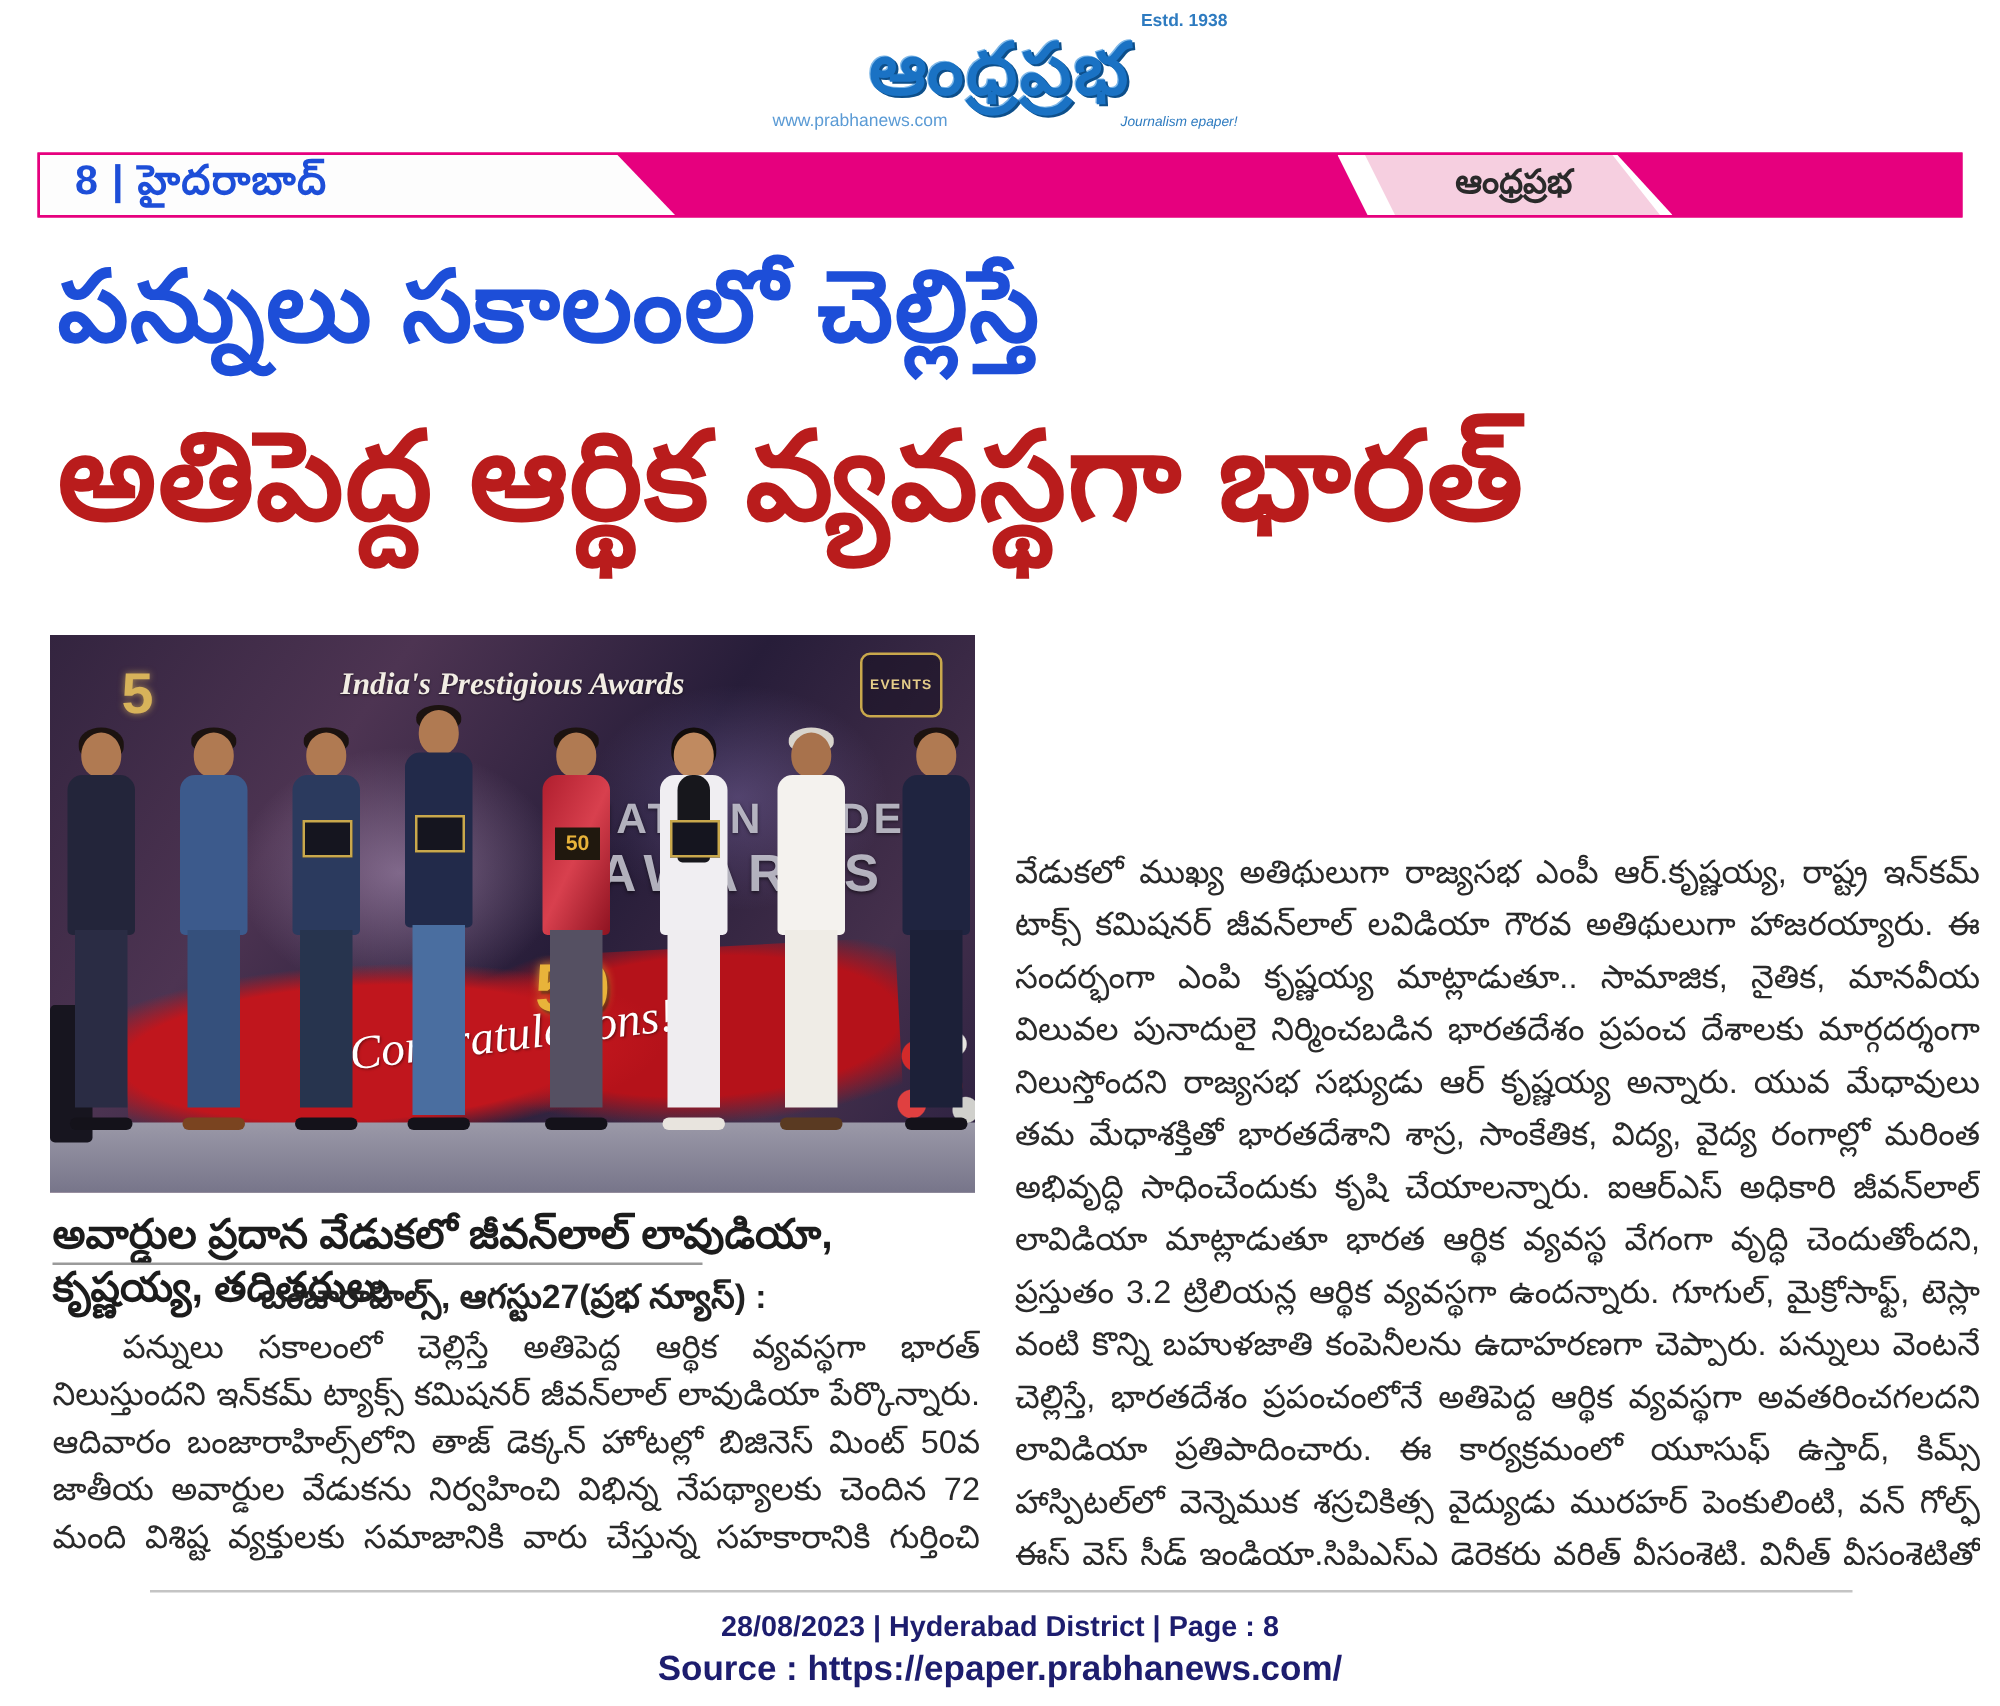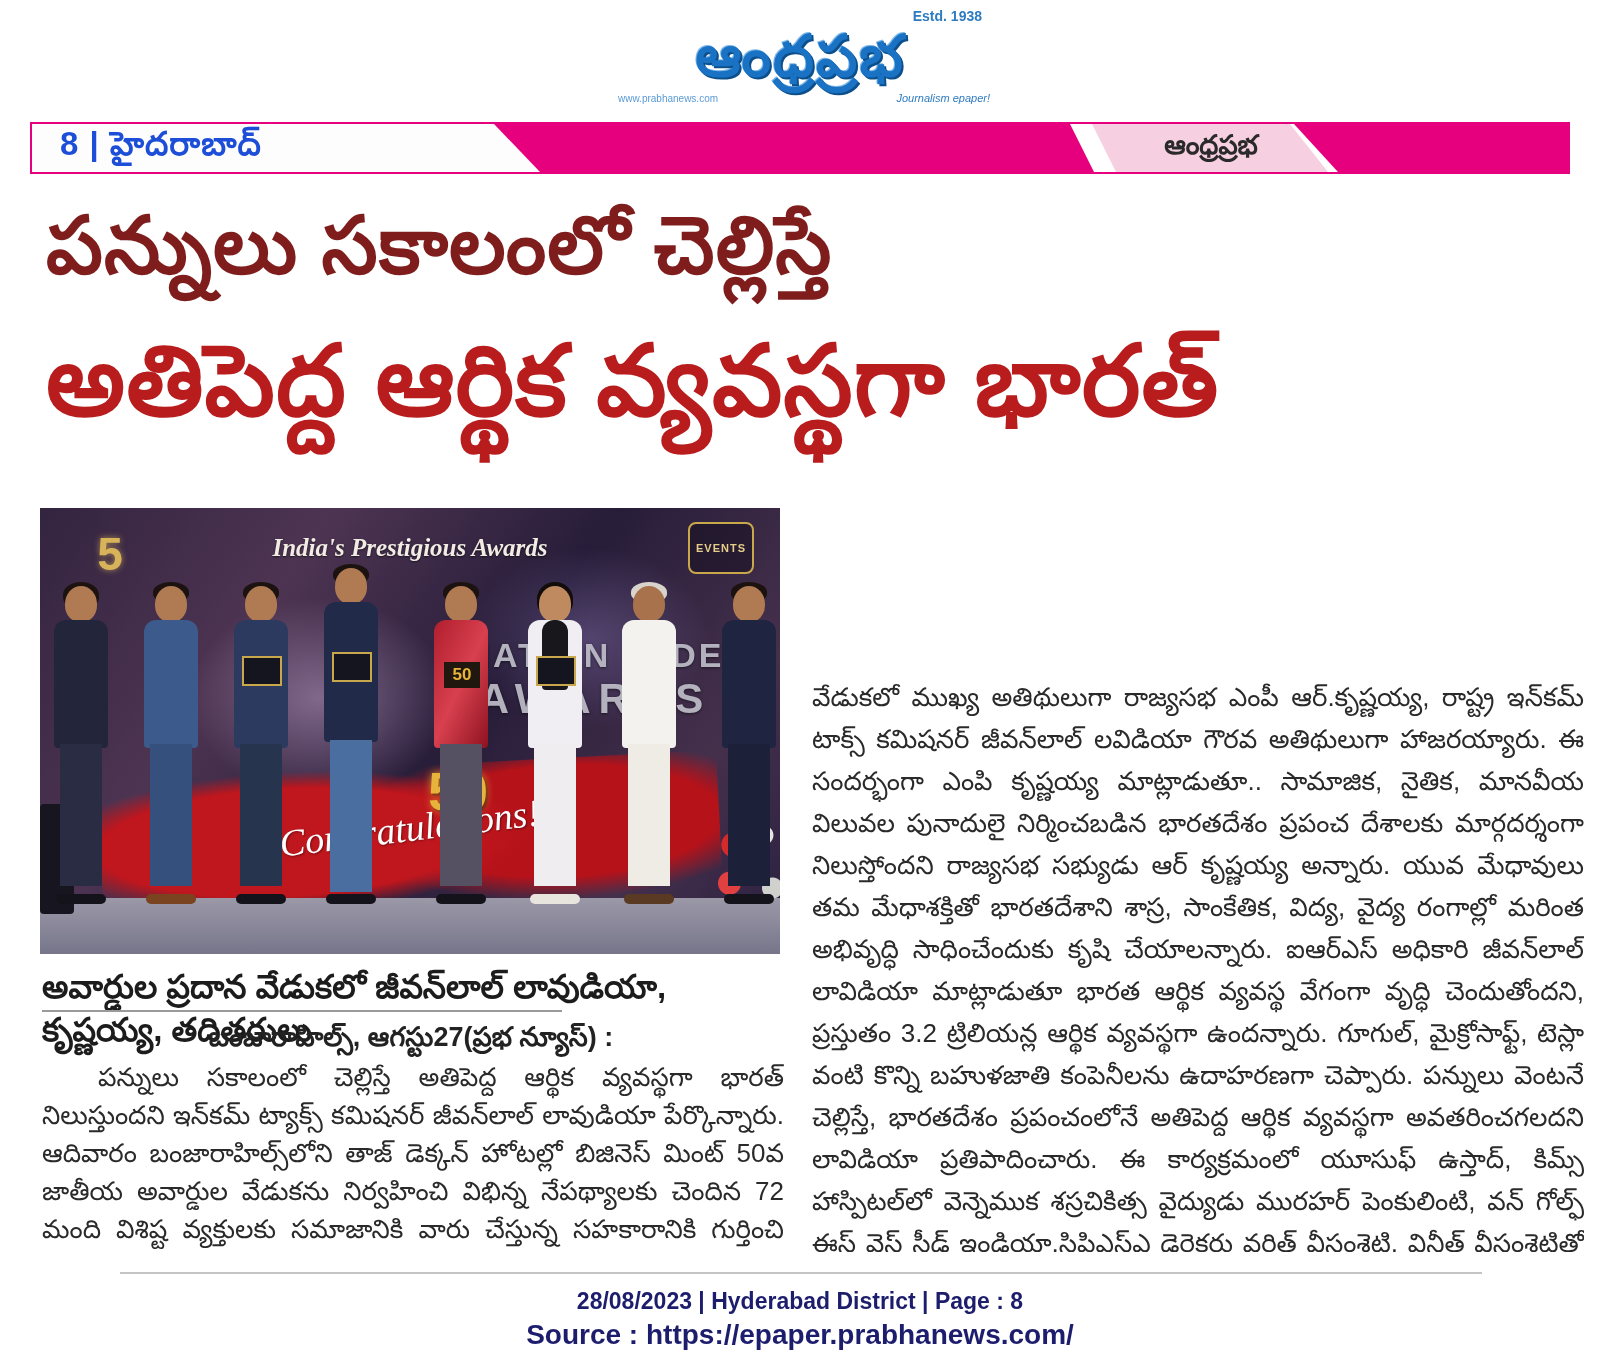--- a/index.html
+++ b/index.html
@@ -16,21 +16,21 @@
   
   .masthead { position: absolute; left: 600px; top: 6px; width: 400px; height: 104px; }
   .estd { position: absolute; right: 18px; top: 2px; font-size: 14px; font-weight: bold; color: #2e7bc0; }
   .logo-text {
     position: absolute; left: 0; right: 0; top: 16px;
     text-align: center;
     font-size: 58px; font-weight: bold; letter-spacing: 2px;
     color: #1a72c4;
     text-shadow: 2px 2px 0 #0d4f8b, -1px -1px 0 #7db7e8;
   }
-  .logo-web { position: absolute; left: 18px; bottom: 6px; font-size: 10px; color: #5b9bd5; }
+  .logo-web { position: absolute; left: 18px; bottom: 6px; font-size: 14px; color: #5b9bd5; }
   .logo-tag { position: absolute; right: 10px; bottom: 6px; font-size: 11px; font-style: italic; color: #2e7bc0; }
 
   
   .header-bar {
     position: absolute; left: 30px; top: 122px; width: 1540px; height: 52px;
     background: #e6007e;
     border: 2px solid #e6007e;
   }
   .hb-white {
     position: absolute; left: 0; top: 0; width: 510px; height: 100%;
@@ -49,21 +49,21 @@
     position: absolute; left: 1052px; top: 0; width: 244px; height: 100%;
     background: #f6cfe0;
     clip-path: polygon(8px 0, 206px 0, 244px 100%, 32px 100%);
     display: flex; align-items: center; justify-content: center;
   }
   .hb-brand-label { font-size: 27px; font-weight: bold; color: #2a2a2a; padding-left: 10px; }
 
   
   .headline1 {
     position: absolute; left: 46px; top: 200px; width: 1520px;
-    font-size: 80px; font-weight: bold; color: #7f1d1d; line-height: 1.15;
+    font-size: 80px; font-weight: bold; color: #1d4ed8; line-height: 1.15;
     letter-spacing: 1px; white-space: nowrap;
   }
   .headline2 {
     position: absolute; left: 46px; top: 322px; width: 1530px;
     font-size: 99px; font-weight: bold; color: #b91c1c; line-height: 1.2;
     letter-spacing: 1px; white-space: nowrap;
   }
 
   
   .photo {

